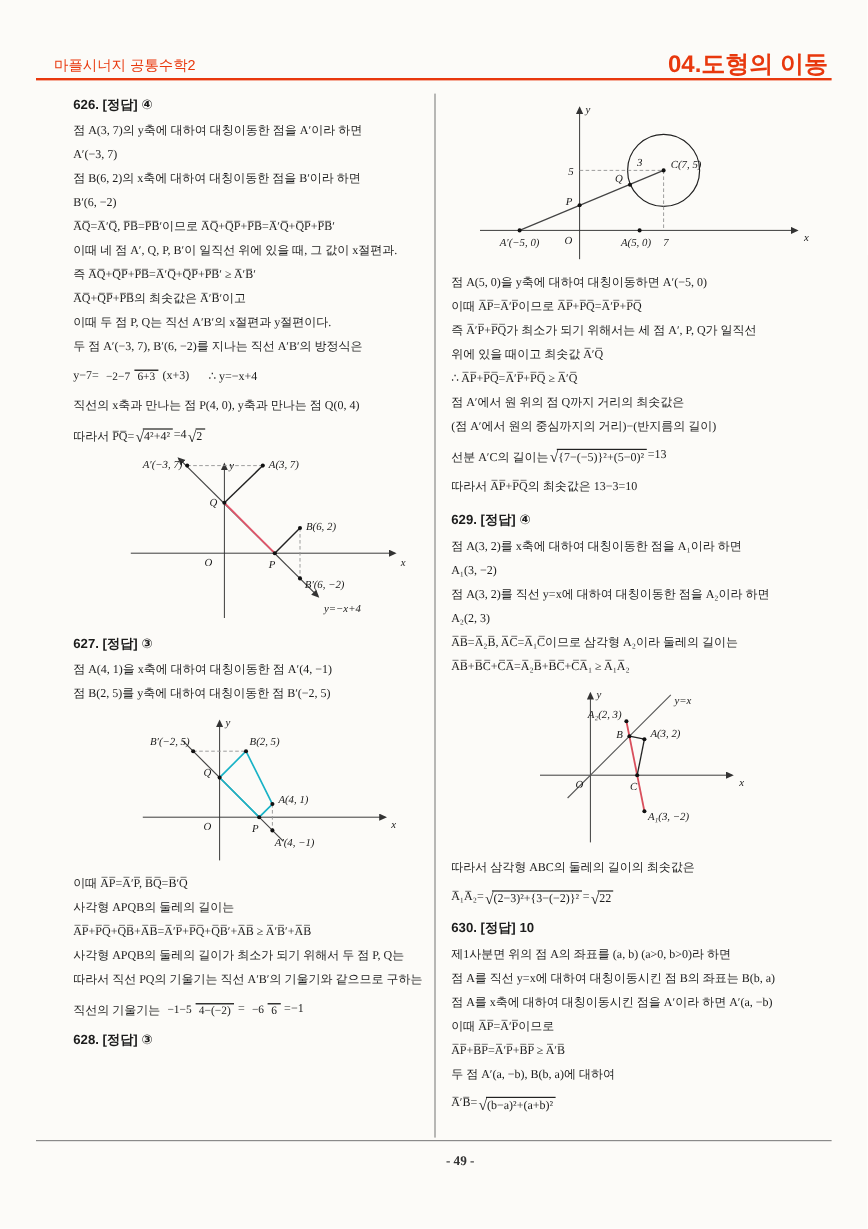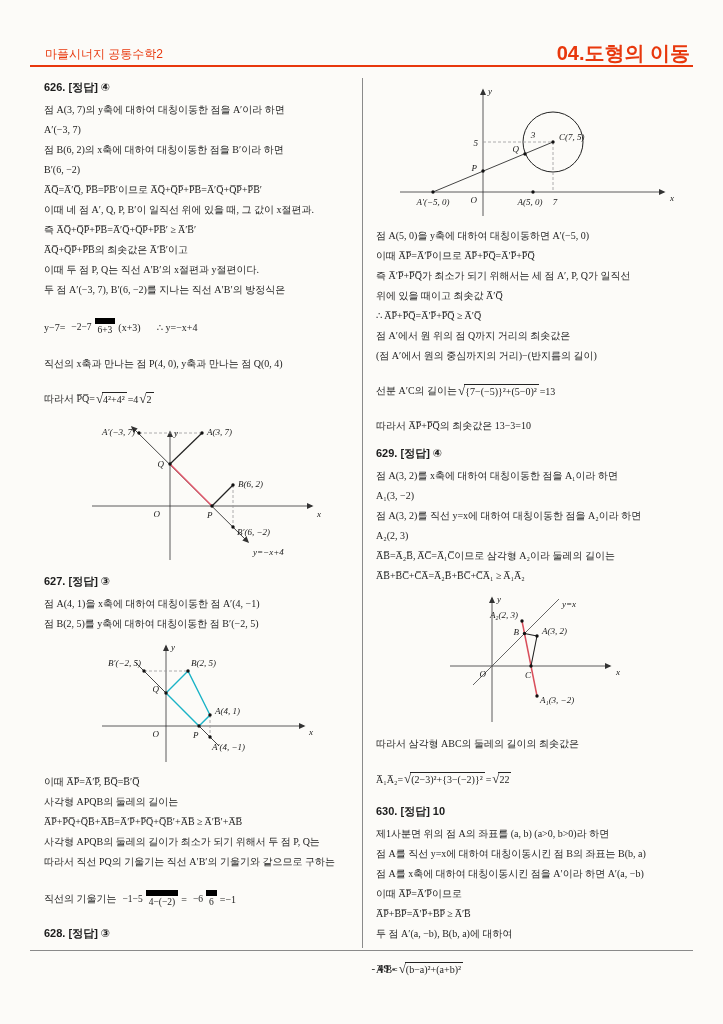--- a/index.html
+++ b/index.html
@@ -12,30 +12,30 @@
   .hdr-book{ position:absolute; left:45px; top:46px; font-size:12px; font-weight:normal;
     color:#e8380d; font-family:"Liberation Sans","DejaVu Sans",sans-serif; }
   .hdr-chap{ position:absolute; right:33px; top:40px; font-size:20px; font-weight:bold;
     color:#e8380d; font-family:"Liberation Sans","DejaVu Sans",sans-serif; }
   .hdr-rule{ position:absolute; left:30px; right:30px; top:65px; height:2px; background:#e8380d; }
   .vrule{ position:absolute; left:362px; top:78px; width:1px; height:870px; background:#8a8a8a; }
   .bot-rule{ position:absolute; left:30px; right:30px; top:950px; height:1px; background:#8a8a8a; }
   .pageno{ position:absolute; left:0; right:0; top:962px; text-align:center;
     font-size:11px; font-weight:bold; color:#333;padding-left:44px; }
   .col{ position:absolute; top:78px; width:318px; }
-  .col.left{ left:44px; }
+  .col.left{ left:61px; }
   .col.right{ left:376px; }
   .pno{ font-size:11px; font-weight:bold; margin:10px 0 5px;
     font-family:"Liberation Sans","DejaVu Sans",sans-serif; }
   .pno.first{ margin-top:2px; }
   .ln{ font-size:10px; line-height:20px; white-space:nowrap; }
-  .eq{ display:flex; align-items:center; font-size:10px; margin:18px 0; white-space:nowrap; }
+  .eq{ display:flex; font-size:10px; margin:8px 0; white-space:nowrap; }
   .frac{ display:inline-flex; align-items:center;
     margin:0 3px; font-size:9.5px; line-height:12px; }
-  .frac .dn{ border-top:6px solid #000000; }
+  .frac .dn{ border-top:1px solid #000000; }
   .frac span{ padding:0 3px; }
   .sqrt{ display:inline-flex; align-items:flex-start; margin:0 1px; }
   .sqrt .sg{ font-size:13px; line-height:13px; }
   .sqrt .rad{ border-top:1px solid #222; padding:0 2px 0 1px; margin-left:-1px; line-height:13px; }
   .tail{ margin-left:16px; }
   .fig{ display:block; margin:4px auto 6px; }
   .dl{ font-size:9px; font-style:italic; fill:#1a1a1a;
     font-family:"Liberation Serif","DejaVu Serif",serif; }
 </style>
 </head>

